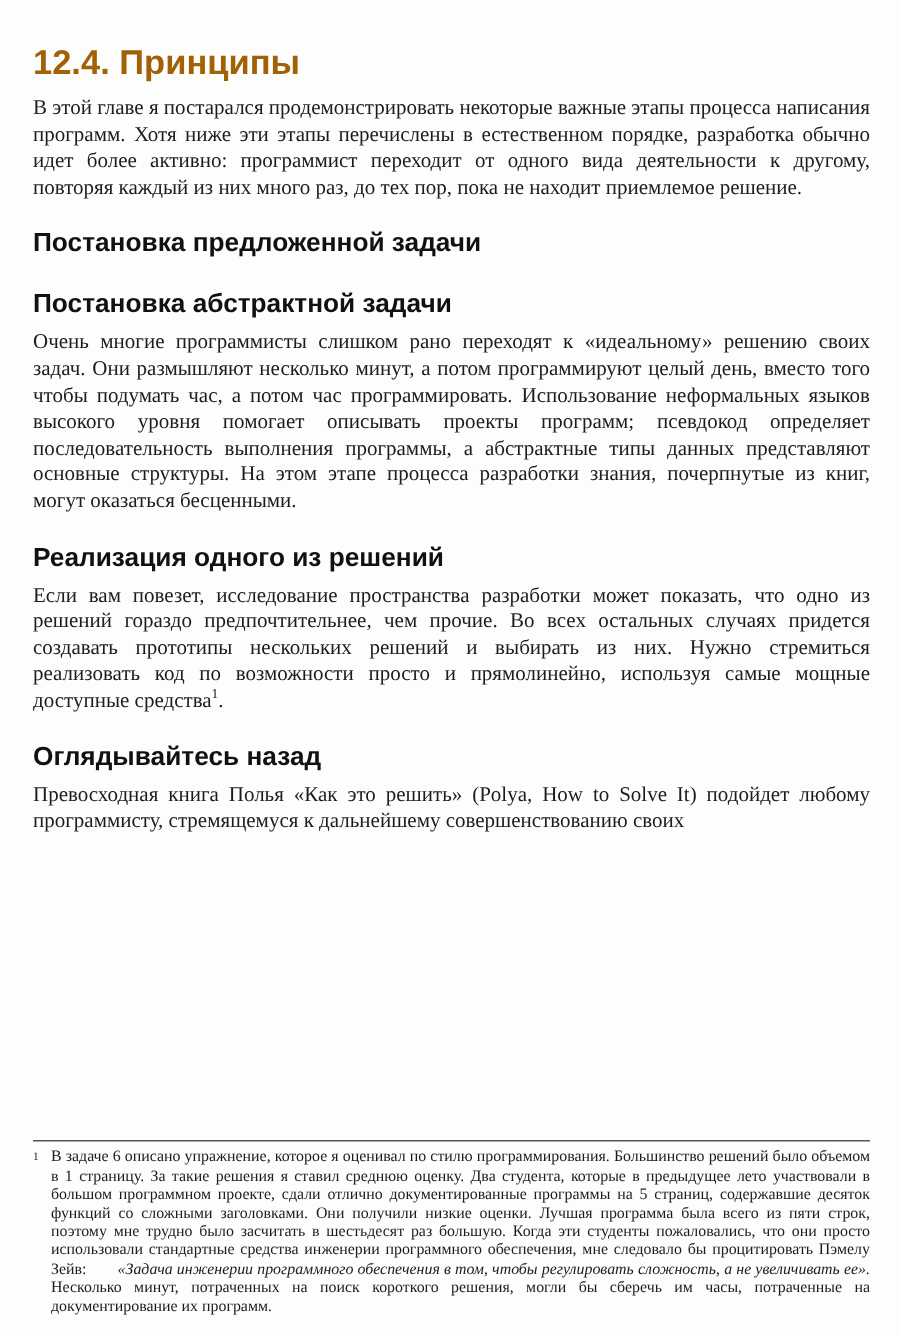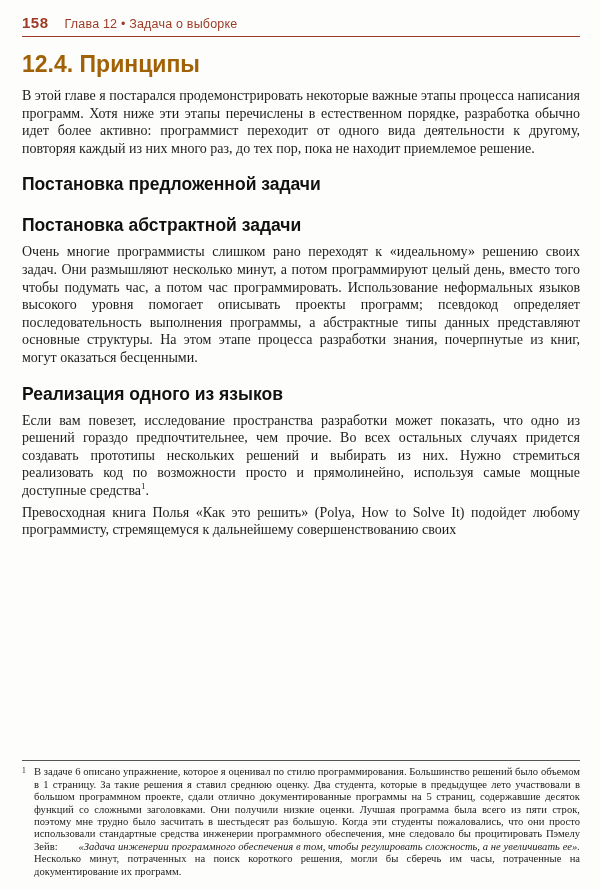--- a/index.html
+++ b/index.html
@@ -91,38 +91,35 @@
   .footnote .fn-italic {
     font-style: italic;
     margin-left: 18px;
   }
 </style>
 </head>
 <body>
 
 <div class="page">
 
-  <div class="running-head">
-    <span class="page-num">158</span>
-    <span class="chapter">Глава 12 • Задача о выборке</span>
-  </div>
 
   <h1 class="section-title">12.4. Принципы</h1>
 
   <p class="para">В этой главе я постарался продемонстрировать некоторые важные этапы процесса написания программ. Хотя ниже эти этапы перечислены в естественном порядке, разработка обычно идет более активно: программист переходит от одного вида деятельности к другому, повторяя каждый из них много раз, до тех пор, пока не находит приемлемое решение.</p>
 
   <h2 class="subheading">Постановка предложенной задачи</h2>
 
   <h2 class="subheading">Постановка абстрактной задачи</h2>
 
   <p class="para">Очень многие программисты слишком рано переходят к «идеальному» решению своих задач. Они размышляют несколько минут, а потом программируют целый день, вместо того чтобы подумать час, а потом час программировать. Использование неформальных языков высокого уровня помогает описывать проекты программ; псевдокод определяет последовательность выполнения программы, а абстрактные типы данных представляют основные структуры. На этом этапе процесса разработки знания, почерпнутые из книг, могут оказаться бесценными.</p>
 
-  <h2 class="subheading">Реализация одного из языков</h2>
+  <h2 class="subheading">Реализация одного из решений</h2>
   <p class="para"><span>Если вам повезет, исследование пространства разработки может показать, что одно из решений гораздо предпочтительнее, чем прочие. Во всех остальных случаях придется создавать прототипы нескольких решений и выбирать из них. Нужно стремиться реализовать код по возможности просто и прямолинейно, используя самые мощные доступные средства</span><sup>1</sup><span>.</span></p>
 
+  <h2 class="subheading">Оглядывайтесь назад</h2>
   <p class="para">Превосходная книга Полья «Как это решить» (Polya, How to Solve It) подойдет любому программисту, стремящемуся к дальнейшему совершенствованию своих</p>
 
   <div class="footnote">
     <span class="fn-marker">1</span>
     <span class="fn-text"><span>В задаче 6 описано упражнение, которое я оценивал по стилю программирования. Большинство решений было объемом в 1 страницу. За такие решения я ставил среднюю оценку. Два студента, которые в предыдущее лето участвовали в большом программном проекте, сдали отлично документированные программы на 5 страниц, содержавшие десяток функций со сложными заголовками. Они получили низкие оценки. Лучшая программа была всего из пяти строк, поэтому мне трудно было засчитать в шестьдесят раз большую. Когда эти студенты пожаловались, что они просто использовали стандартные средства инженерии программного обеспечения, мне следовало бы процитировать Пэмелу Зейв: </span><span class="fn-italic">«Задача инженерии программного обеспечения в том, чтобы регулировать сложность, а не увеличивать ее».</span><span> Несколько минут, потраченных на поиск короткого решения, могли бы сберечь им часы, потраченные на документирование их программ.</span></span>
   </div>
 
 </div>
 
 </body></html>

